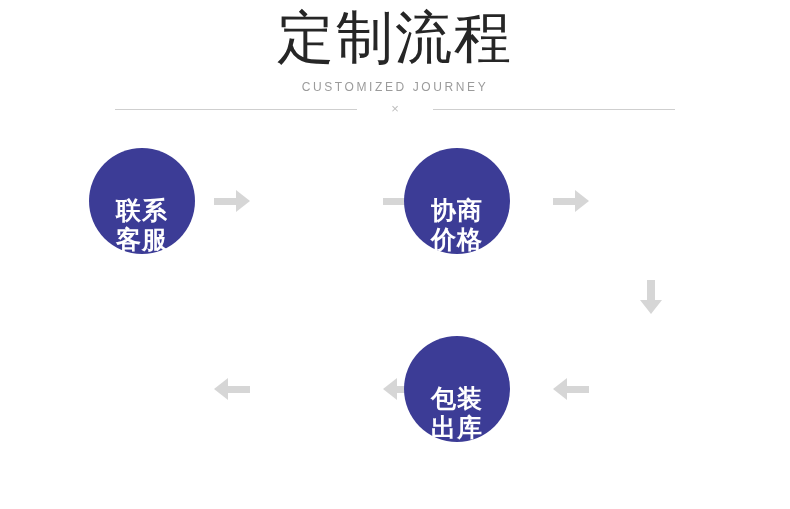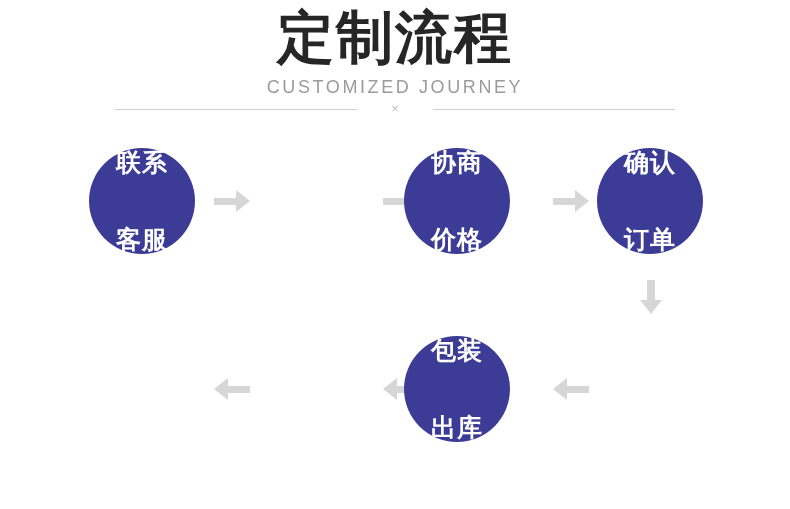--- a/index.html
+++ b/index.html
@@ -24,32 +24,32 @@
     height: 130px;
   }
   .page-title {
     position: absolute;
     left: 0;
     top: 2px;
     width: 790px;
     text-align: center;
     font-size: 57px;
     line-height: 70px;
-    font-weight: bold;
+    font-weight: normal;
     color: #262626;
     letter-spacing: 2px;
     font-family: "DejaVu Sans", "Liberation Sans", sans-serif;
   }
   .page-subtitle {
     position: absolute;
     left: 0;
     top: 78px;
     width: 790px;
     text-align: center;
-    font-size: 18px;
+    font-size: 12px;
     line-height: 18px;
     color: #9b9b9b;
     letter-spacing: 2.6px;
     font-family: "Liberation Sans", sans-serif;
   }
   .divider {
     position: absolute;
     left: 115px;
     top: 102px;
     width: 560px;
@@ -85,21 +85,21 @@
 
   .node {
     position: absolute;
     width: 106px;
     height: 106px;
     border-radius: 50%;
     background: #3c3c96;
     display: flex;
     flex-direction: column;
     align-items: center;
-    justify-content: space-between;
+    justify-content: flex-end;
     box-sizing: border-box;
   }
   .node-line {
     color: #ffffff;
     font-size: 25px;
     line-height: 29px;
     font-weight: bold;
     letter-spacing: 1px;
     font-family: "DejaVu Sans", "Liberation Sans", sans-serif;
     white-space: nowrap;
@@ -215,24 +215,20 @@
   <div class="node r1 c3">
     <div class="node-line">协商</div>
     <div class="node-line">价格</div>
   </div>
 
   <div class="arrow-h right r1 a3">
     <div class="shaft"></div>
     <div class="head"></div>
   </div>
 
-  <div class="node r1 c4">
-    <div class="node-line">确认</div>
-    <div class="node-line">订单</div>
-  </div>
 
   <div class="arrow-v">
     <div class="shaft"></div>
     <div class="head"></div>
   </div>
 
 
   <div class="arrow-h left r2 a1">
     <div class="shaft"></div>
     <div class="head"></div>

